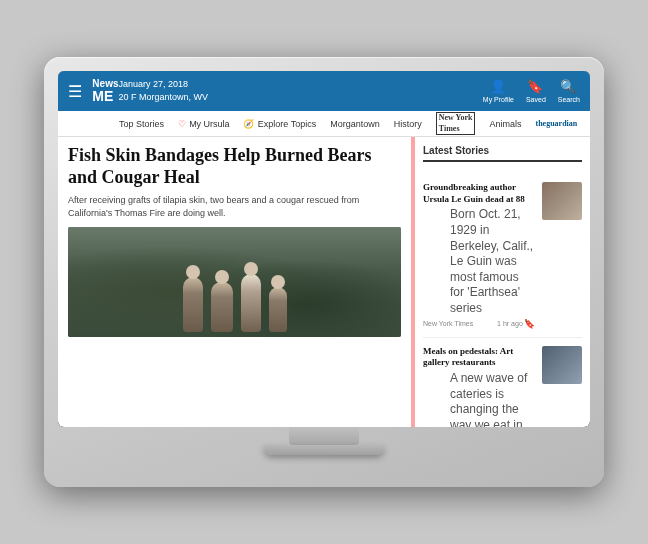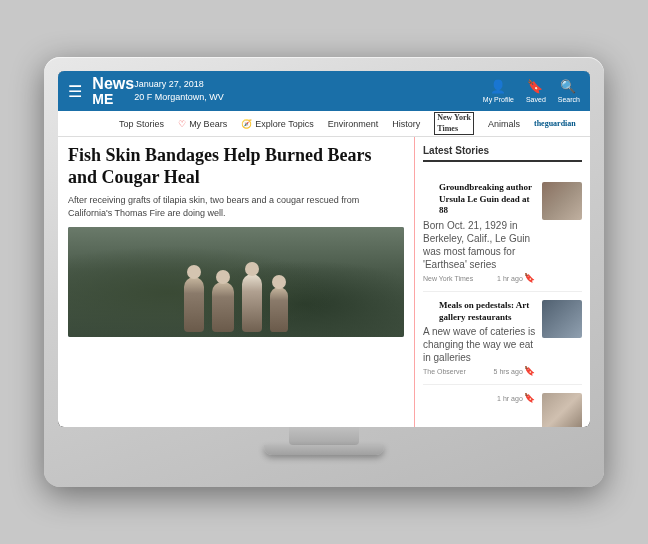--- a/index.html
+++ b/index.html
@@ -80,21 +80,21 @@
       gap: 0;
     }
     .logo-stacked {
       display: flex;
       flex-direction: column;
       line-height: 1.1;
       font-family: Arial, sans-serif;
       font-weight: 900;
       color: white;
     }
-    .logo-stacked .top { font-size: 16px; }
+    .logo-stacked .top { font-size: 10px; }
     .logo-stacked .bot { font-size: 14px; }
 
     .date-location {
       color: white;
       font-size: 9px;
       font-family: Arial, sans-serif;
       line-height: 1.4;
     }
     .top-bar-right {
       margin-left: auto;
@@ -169,21 +169,21 @@
     .main-content {
       display: flex;
       flex: 1;
       overflow: hidden;
     }
 
     
     .left-col {
       flex: 1;
       padding: 8px 10px;
-      border-right: 1px solid #fca5a5;
+      border-right: 4px solid #fca5a5;
       overflow: hidden;
     }
     .article-headline {
       font-size: 18px;
       font-weight: bold;
       font-family: Georgia, serif;
       line-height: 1.2;
       color: #111;
       margin-bottom: 6px;
     }
@@ -275,28 +275,28 @@
     .story-text {
       flex: 1;
     }
     .story-headline {
       font-size: 9px;
       font-weight: bold;
       font-family: Georgia, serif;
       color: #111;
       line-height: 1.3;
       margin-bottom: 2px;
-      margin-left: 16px;
     }
     .story-body {
-      font-size: 10px;
+      font-size: 12px;
       font-family: Arial, sans-serif;
       color: #555;
       line-height: 1.3;
       margin-bottom: 2px;
+      margin-left: 27px;
     }
     .story-meta {
       display: flex;
       align-items: center;
       justify-content: space-between;
     }
     .story-source {
       font-size: 7px;
       font-family: Arial, sans-serif;
       color: #888;
@@ -370,28 +370,28 @@
 
       <div class="nav-bar">
         <div class="nav-item active">
           <span>My News</span>
         </div>
         <div class="nav-item">
           <span>Top Stories</span>
         </div>
         <div class="nav-item">
           <span class="heart">♡</span>
-          <span>My Bears</span>
+          <span>My Ursula</span>
         </div>
         <div class="nav-item">
           <span class="nav-icon">🧭</span>
           <span>Explore Topics</span>
         </div>
         <div class="nav-item">
-          <span>Environment</span>
+          <span>Morgantown</span>
         </div>
         <div class="nav-item">
           <span>History</span>
         </div>
         <div class="nav-item">
           <span class="nyt-label">New York<br>Times</span>
         </div>
         <div class="nav-item">
           <span>Animals</span>
         </div>

